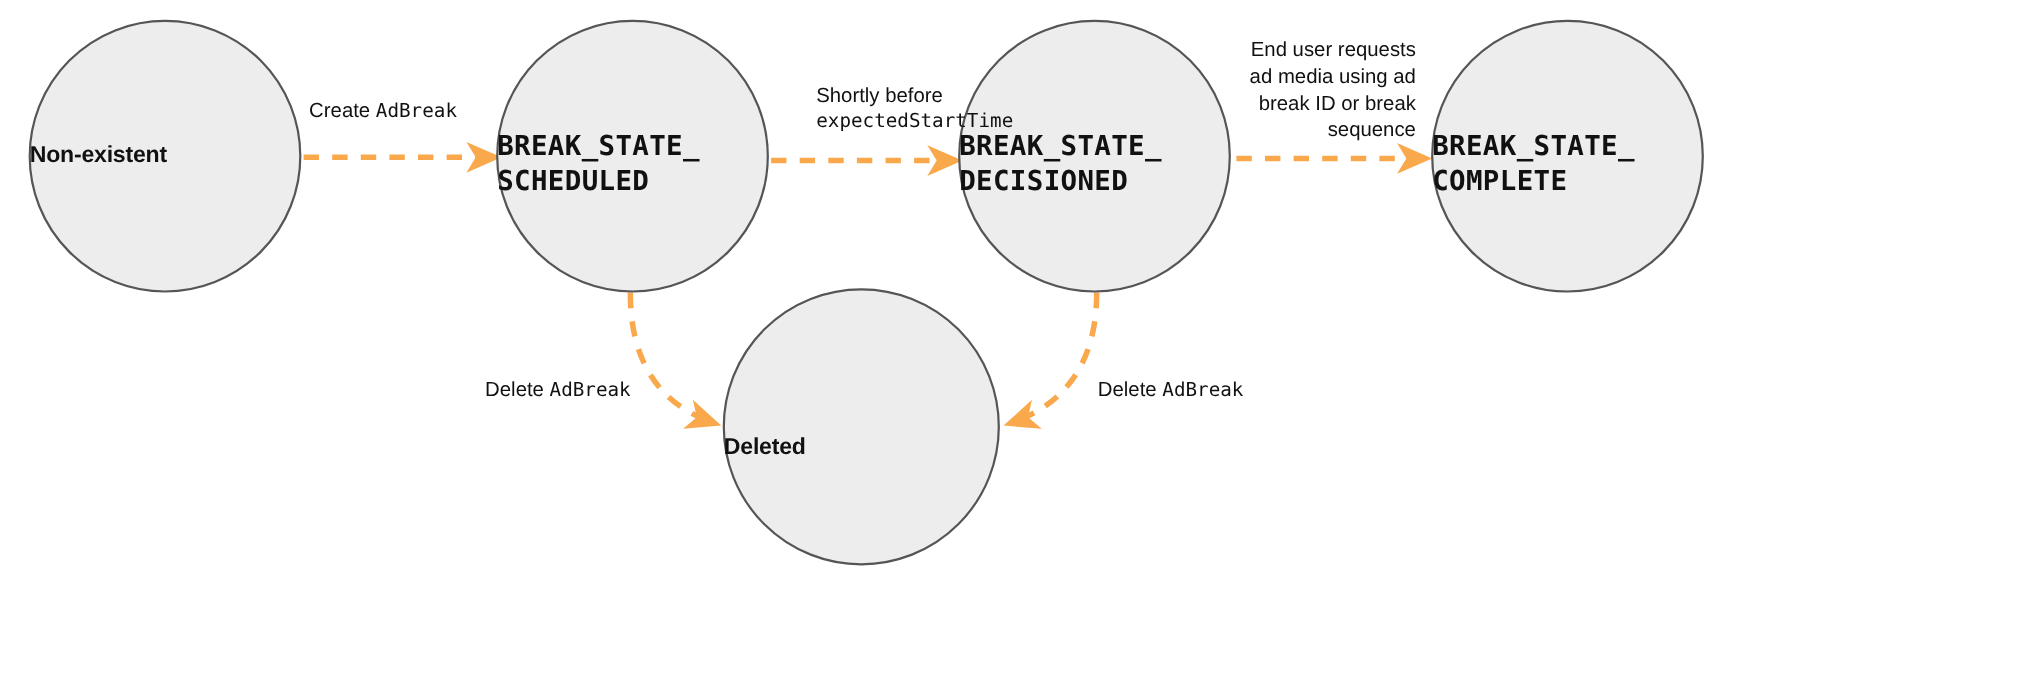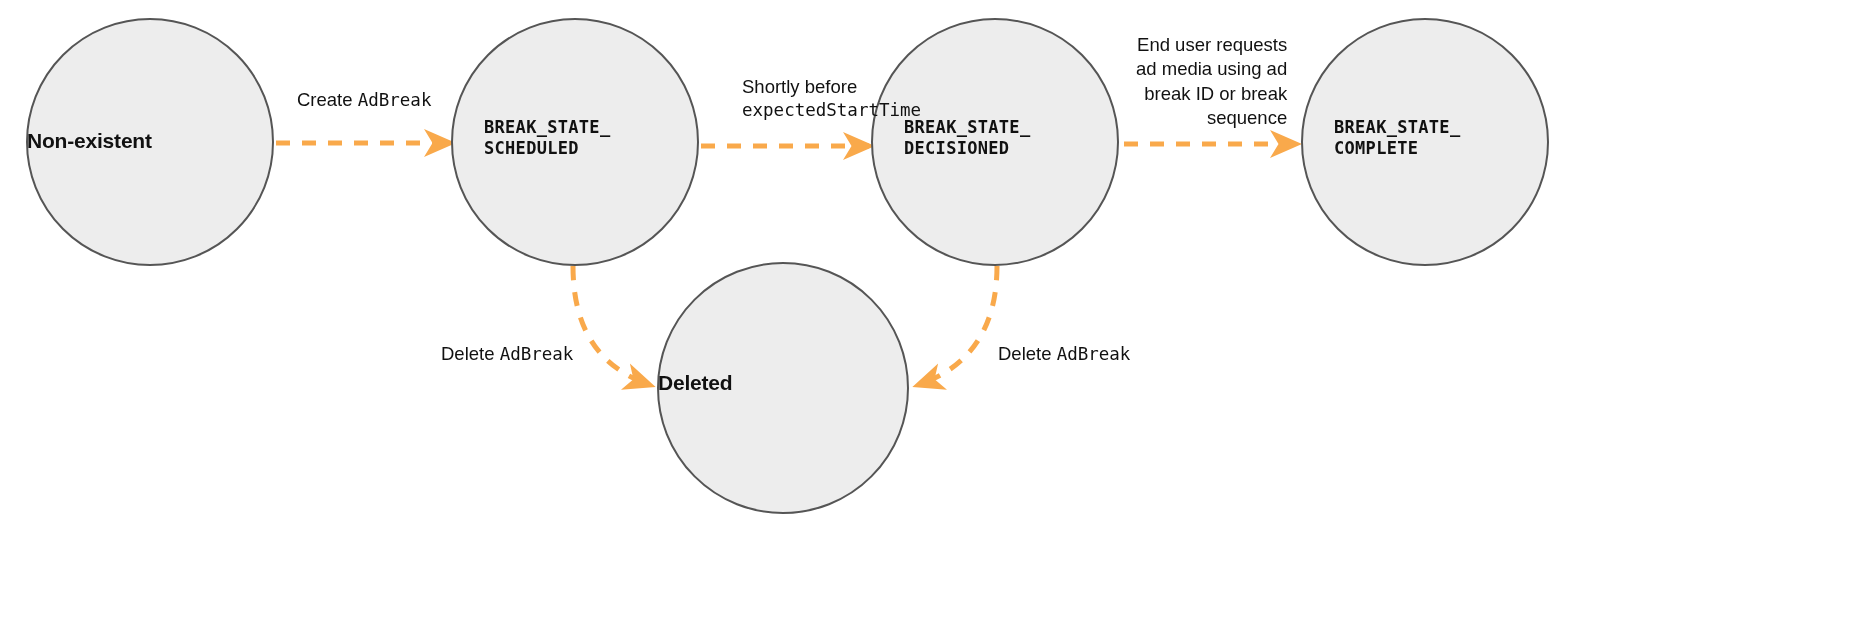--- a/index.html
+++ b/index.html
@@ -32,23 +32,22 @@
   }
   .node-label.sans {
     font-family: "Liberation Sans", sans-serif;
     font-weight: bold;
     font-size: 21px;
     letter-spacing: -0.2px;
   }
   .node-label.mono {
     font-family: "DejaVu Sans Mono", "Liberation Mono", monospace;
     font-weight: bold;
-    font-size: 17px;
+    font-size: 25px;
     letter-spacing: 0.3px;
-    margin-left: 32px;
   }
   .edge-label {
     position: absolute;
     color: #111111;
     font-family: "Liberation Sans", sans-serif;
     font-size: 18.5px;
     line-height: 1.32;
     white-space: pre;
     pointer-events: none;
   }
@@ -89,24 +88,24 @@
   </svg>
 
   <div id="node-labels-layer">
       <div class="node-label sans" style="left: 27px; width: 246px; top: 127.55px;">Non-existent</div>
       <div class="node-label mono" style="left: 452px; width: 246px; top: 116.7px;">BREAK_STATE_
 SCHEDULED</div>
       <div class="node-label mono" style="left: 872px; width: 246px; top: 116.7px;">BREAK_STATE_
 DECISIONED</div>
       <div class="node-label mono" style="left: 1302px; width: 246px; top: 116.7px;">BREAK_STATE_
 COMPLETE</div>
-      <div class="node-label sans" style="left: 658px; width: 250px; top: 370px;">Deleted</div>
+      <div class="node-label sans" style="left: 658px; width: 250px; top: 394px;">Deleted</div>
     </div>
   <div id="edge-labels-layer">
-      <div class="edge-label" style="left: 297px; top: 88px;"><span>Create </span><span class="mono-part">AdBreak</span></div>
+      <div class="edge-label" style="left: 281px; top: 88px;"><span>Create </span><span class="mono-part">AdBreak</span></div>
       <div class="edge-label multi" style="left: 706px; top: 75px; margin-left: 36px;"><div>Shortly before</div><div class="mono-part">expectedStartTime</div></div>
       <div class="edge-label multi" style="left: 1136px; top: 33px; text-align: right;">End user requests
 ad media using ad
 break ID or break
 sequence</div>
       <div class="edge-label" style="left: 441px; top: 342px;"><span>Delete </span><span class="mono-part">AdBreak</span></div>
       <div class="edge-label" style="left: 998px; top: 342px;"><span>Delete </span><span class="mono-part">AdBreak</span></div>
     </div>
 
 </div>

